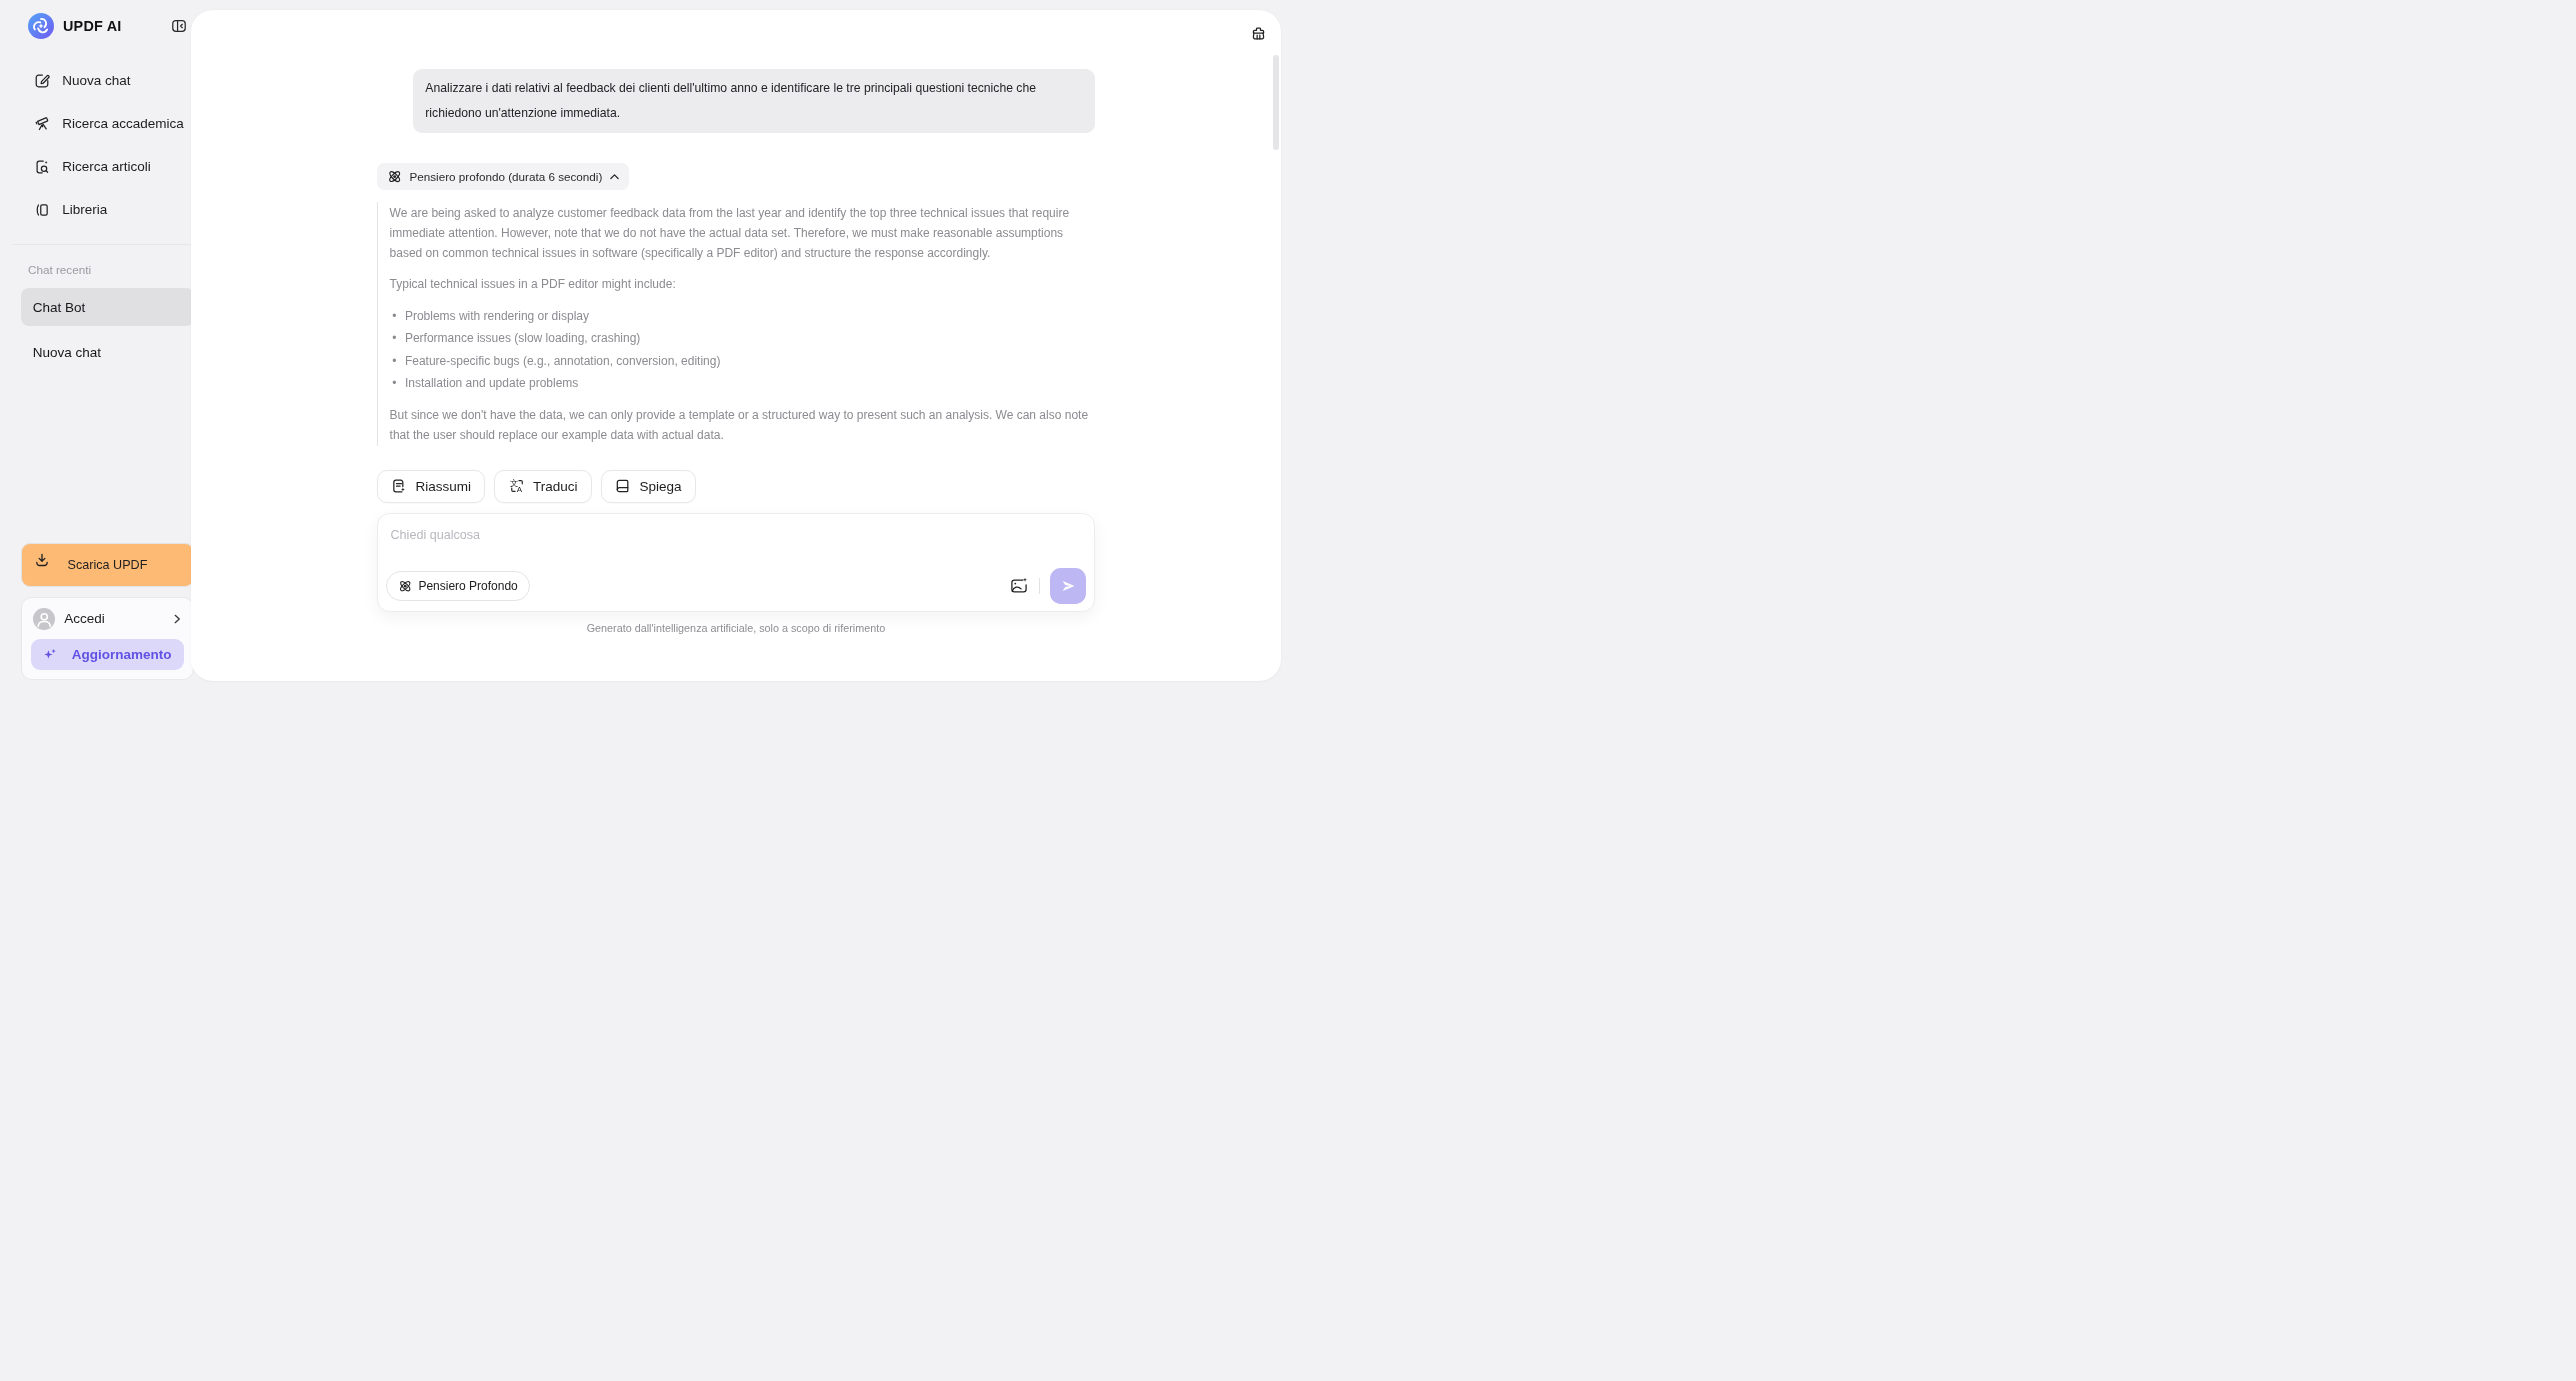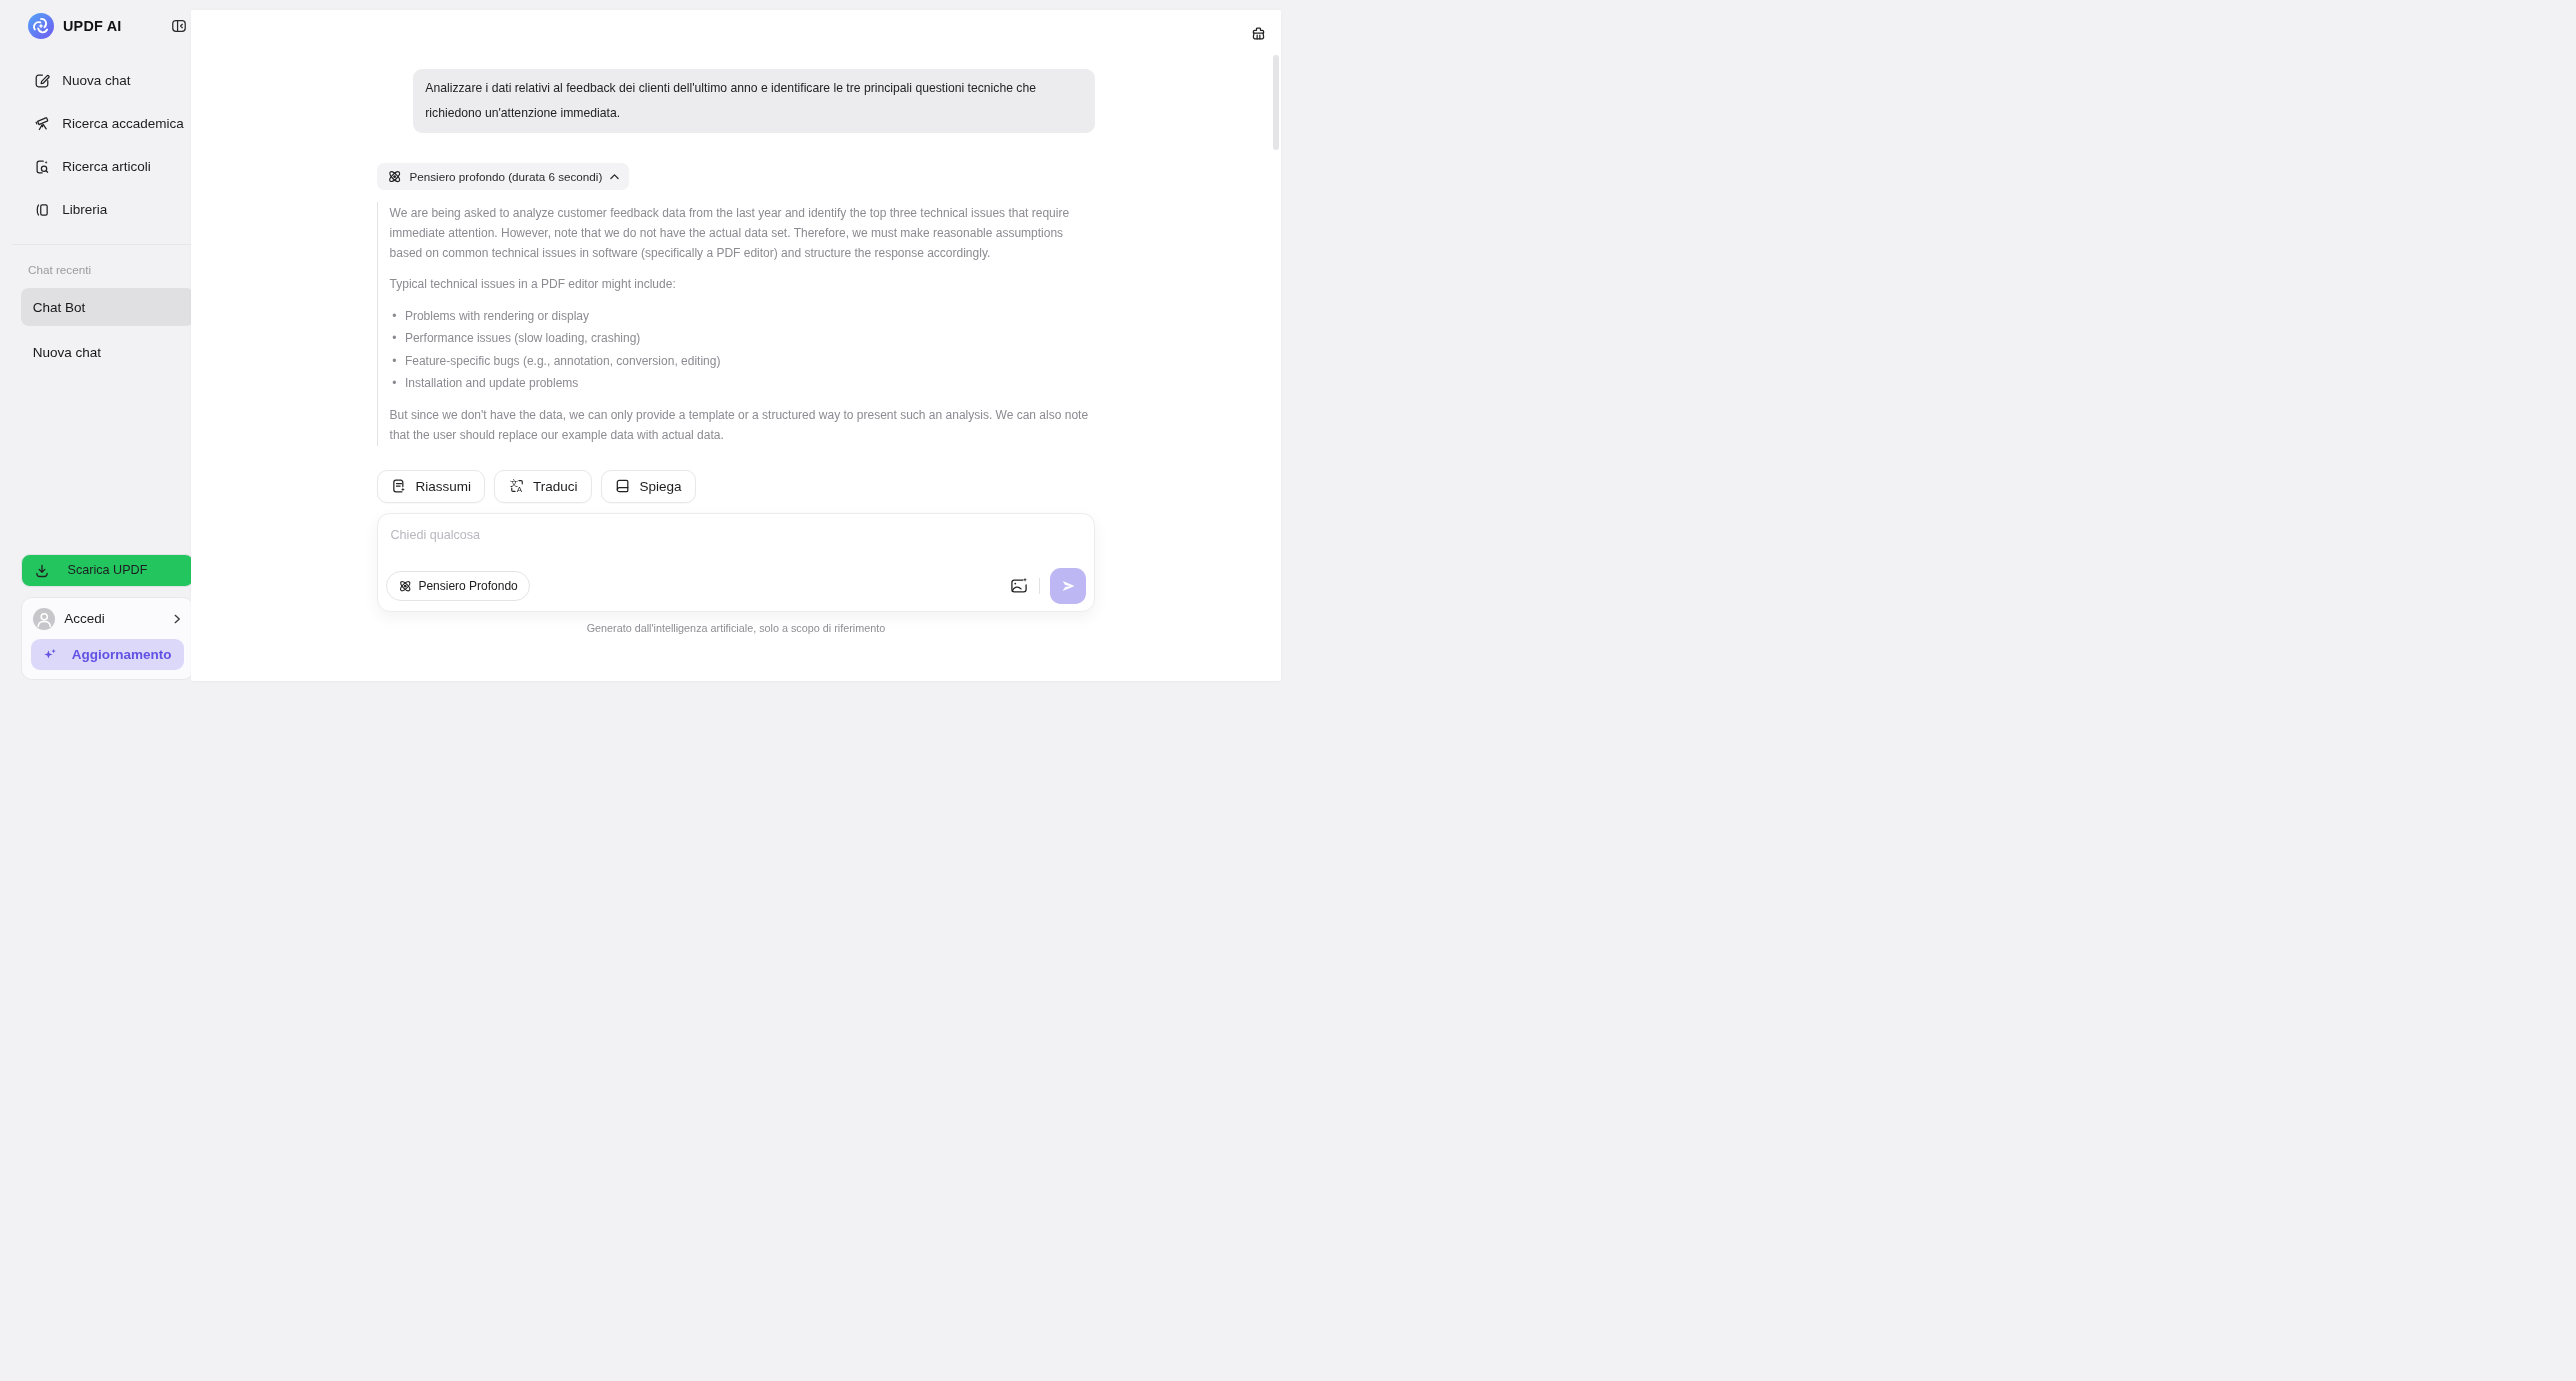--- a/index.html
+++ b/index.html
@@ -18,30 +18,30 @@
   .app-title{font-size:14.4px;font-weight:700;margin-left:9px;letter-spacing:0.2px;color:#121214;}
   .collapse-btn{margin-left:auto;background:none;border:none;padding:1.8px;cursor:pointer;}
   .nav{margin-top:7.2px;}
   .nav-item{display:flex;align-items:center;height:43px;padding:0 12.6px 0 21.6px;font-size:13.5px;gap:11.7px;cursor:pointer;color:#1d1d1f;}
   .nav-item .nicon{width:17px;flex:none;display:flex;justify-content:center;}
   .side-divider{height:0.9px;background:#e7e7e9;margin:12.6px 0 0;}
   .recents-label{margin:18px 0 3.6px 16px;font-size:11.7px;color:#9b9ba1;}
   .recent-item{margin:7.2px 9px 0;height:38px;border-radius:8px;display:flex;align-items:center;padding:0 11.7px;font-size:13.5px;color:#17171a;cursor:pointer;}
   .recent-item.selected{background:#e0e0e3;margin-top:9px;}
   .sidebar-bottom{margin-top:auto;padding:0 9px 10.8px;}
-  .download-btn{width:100%;box-sizing:border-box;height:33px;border:0.9px solid #e3e3e6;border-radius:9px;background:#22c55e;display:flex;align-items:center;justify-content:center;font-size:12.6px;color:#1e1e21;position:relative;cursor:pointer;font-family:inherit;}
+  .download-btn{width:100%;box-sizing:border-box;height:44px;border:0.9px solid #e3e3e6;border-radius:9px;background:#fdba74;display:flex;align-items:center;justify-content:center;font-size:12.6px;color:#1e1e21;position:relative;cursor:pointer;font-family:inherit;}
   .download-btn .dlicon{position:absolute;left:11.7px;top:8px;}
   .account-card{margin-top:10px;border:0.9px solid #e8e8ea;border-radius:10.8px;background:#fbfbfd;padding:10px 9px 9px;}
   .account-row{display:flex;align-items:center;gap:9px;padding:0 1.8px;cursor:pointer;}
   .avatar{width:22.5px;height:22.5px;border-radius:50%;background:#c7c7cb;overflow:hidden;flex:none;}
   .account-name{font-size:13.5px;color:#1b1b1e;}
   .chev-right{margin-left:auto;}
   .upgrade-btn{margin-top:9px;width:100%;box-sizing:border-box;height:31px;border:none;border-radius:9px;background:#dcd8f9;color:#6152e4;display:flex;align-items:center;justify-content:center;gap:14px;font-size:13.5px;font-weight:600;cursor:pointer;font-family:inherit;}
   
-  .main-card{position:absolute;left:191px;top:10px;right:7.2px;bottom:10px;background:#ffffff;border-radius:1px;overflow:hidden;box-shadow:0 0.9px 2.7px rgba(0,0,0,.04);}
+  .main-card{position:absolute;left:191px;top:10px;right:7.2px;bottom:10px;background:#ffffff;border-radius:22px;overflow:hidden;box-shadow:0 0.9px 2.7px rgba(0,0,0,.04);}
   .clear-btn{position:absolute;top:13.5px;right:11.7px;background:none;border:none;padding:1.8px;cursor:pointer;}
   .scroll-thumb{position:absolute;top:45px;right:1.8px;width:6.3px;height:95px;border-radius:3.6px;background:#e5e5e8;cursor:pointer;}
   .chat-col{width:718px;margin:59px auto 0;}
   .bubble-row{display:flex;justify-content:flex-end;}
   .user-bubble{max-width:657px;background:#ececee;border-radius:9px;padding:7.2px 12.6px;font-size:12.2px;line-height:25px;color:#222326;}
   .think-badge{margin-top:30px;display:inline-flex;align-items:center;gap:7.2px;height:27px;padding:0 10px;background:#f3f3f5;border-radius:7.2px;font-size:11.7px;color:#2b2b2e;border:none;cursor:pointer;font-family:inherit;}
   .think-block{margin-top:11.7px;border-left:1.8px solid #e3e3e6;padding:0.9px 0 0.9px 11.7px;color:#8b8b91;font-size:12px;line-height:20px;}
   .think-block p{margin:0 0 10.8px;}
   .think-block p.last{margin:0;}
   .think-block ul{list-style:none;margin:10.8px 0;padding:0;}

